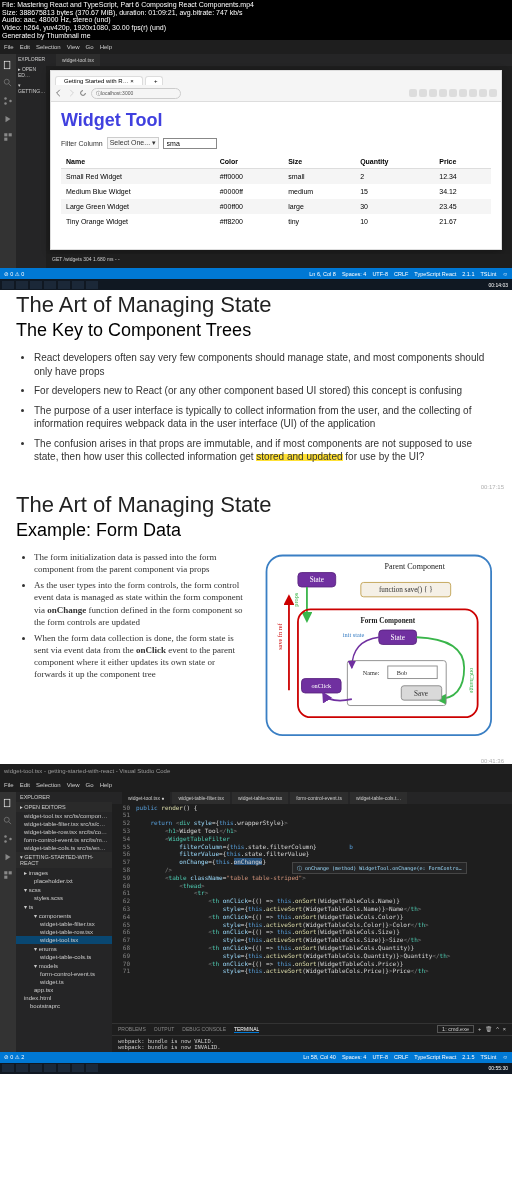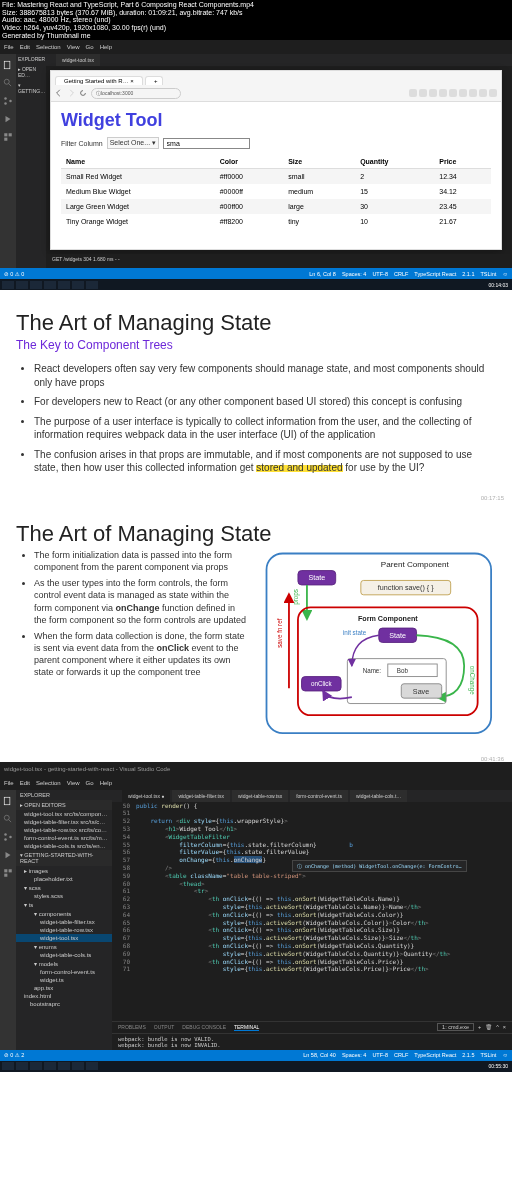--- a/index.html
+++ b/index.html
@@ -28,44 +28,44 @@
   .browser-toolbar { height:16px; display:flex; align-items:center; gap:4px; padding:0 4px;}
   .addr-bar { flex:none; width:90px; height:11px; border:1px solid #ccc; border-radius:6px; font-size:5px; padding:0 4px; display:flex; align-items:center; color:#555;}
   .nav-icon { width:8px; height:8px; }
   .toolbar-right { display:flex; gap:2px; margin-left:auto;}
   .tool-icon { width:8px; height:8px; background:#ddd; border-radius:2px;}
   
   .widget-app { padding: 8px 10px 20px 10px; }
   .widget-title { color: #4040df; font-size: 18px; font-weight: bold; margin-bottom: 6px; }
   .filter-row { font-size: 7px; color:#333; display:flex; gap:4px; align-items:center; margin-bottom:6px;}
   .filter-select { border:1px solid #ccc; font-size:7px; padding:1px 2px; background:#f8f8f8;}
-  .filter-input { border:1px solid #888; font-size:7px; padding:1px 3px; width:87px;}
+  .filter-input { border:1px solid #888; font-size:7px; padding:1px 3px; width:54px;}
   table.widgets { width:100%; border-collapse: collapse; font-size:7px;}
   table.widgets th { text-align:left; font-weight:bold; padding:3px 5px; border-bottom:1px solid #ddd;}
   table.widgets td { padding:4px 5px;}
   table.widgets tbody tr:nth-child(odd) td { background:#f5f5f5;}
   
   .debug-console { background:#1e1e1e; color:#ccc; font-size:5px; padding:2px 6px; height:14px;}
   .status-bar { background:#0078d4; color:#fff; font-size:5.5px; height:11px; display:flex; align-items:center; padding:0 4px;}
   .status-left { display:flex; gap:6px;}
   .status-right { margin-left:auto; display:flex; gap:6px;}
   .status-right span { white-space:nowrap;}
   
   .taskbar { background:#101822; height:11px; display:flex; align-items:center; gap:2px; padding:0 2px;}
   .tb-item { width:12px; height:8px; background:#1b2838; }
   .tb-text { color:#fff; font-size:5px; margin-left:auto; padding-right:2px;}
   
   
-  .slide { padding: 20px 16px 14px 16px; }
+  .slide { padding: 2px 16px 14px 16px; }
   .ts-r { text-align:right; color:#b0b0b0; font-size:6px; padding-right:8px;}
   .slide h1 { font-weight: 300; font-size: 22px; color: #222; margin-bottom: 2px; }
-  .slide h2 { font-weight: 400; font-size: 12px; color: #6d28d9; margin-bottom: 10px;}
+  .slide h2 { font-weight: 400; font-size: 18px; color: #000000; margin-bottom: 10px;}
   .slide ul { list-style: disc; padding-left: 18px; }
   .slide li { font-size: 10px; color: #333; margin-bottom: 6px; line-height: 1.35; }
-  .slide-split { display:flex; gap:16px;}
+  .slide-split { display:flex; gap:16px;font-family:Liberation Serif, serif;}
   .slide-split .txt { flex: 0 0 48%;}
   .slide-split li { font-size:9px; margin-bottom:4px;}
   .hl-y { background: linear-gradient(transparent 30%, #ffe135 30%, #ffe135 90%, transparent 90%); }
   
   .diagram { flex:1; }
   .diagram svg { width:100%; height:auto; }
   
   
   .code-editor { background:#1e1e1e; flex:1; font-family: Consolas, monospace; font-size:6px; color:#d4d4d4; position:relative; overflow:hidden;}
   .line { white-space:pre; padding:0 4px; line-height:1.3;}
@@ -261,20 +261,21 @@
     <li>React developers often say very few components should manage state, and most components should only have props</li>
     <li>For developers new to React (or any other component based UI stored) this concept is confusing</li>
     <li>The purpose of a user interface is typically to collect information from the user, and the collecting of information requires webpack data in the user interface (UI) of the application</li>
     <li><span>The confusion arises in that props are immutable, and if most components are not supposed to use state, then how user this collected information get </span><span class="hl-y">stored and updated</span><span> for use by the UI?</span></li>
   </ul>
 </div>
 <div class="ts-r">00:17:15</div>
 
 <div class="slide">
   <h1>The Art of Managing State</h1>
+  <h2>Example: Form Data</h2>
   <div class="slide-split">
     <div class="txt">
       <ul id="slide2-list">
           <li>The form initialization data is passed into the form component from the parent component via props</li>
           <li>As the user types into the form controls, the form control event data is managed as state within the form component via <b>onChange</b> function defined in the form component so the form controls are updated</li>
           <li>When the form data collection is done, the form state is sent via event data from the <b>onClick</b> event to the parent component where it either updates its own state or forwards it up the component tree</li>
         </ul>
     </div>
     <div class="diagram">
       <svg viewBox="0 0 260 210">

